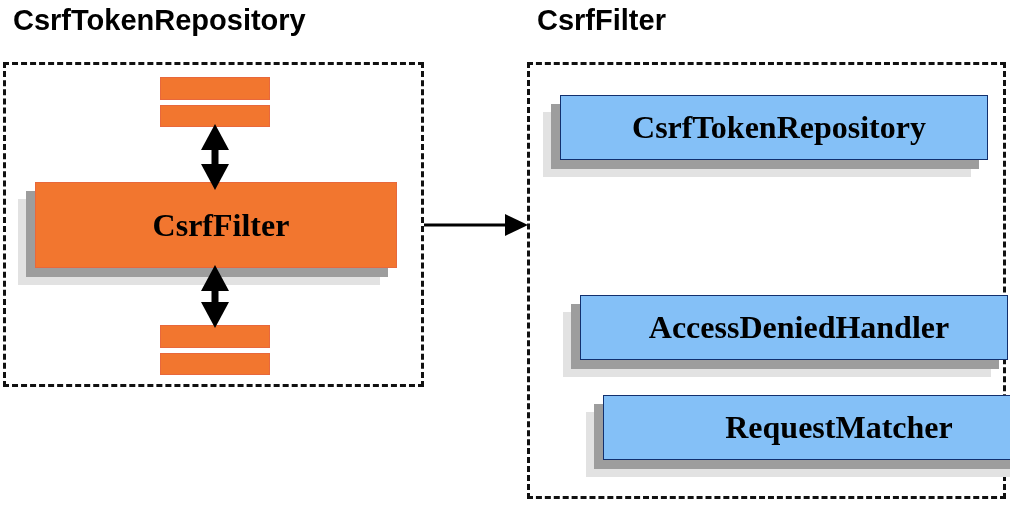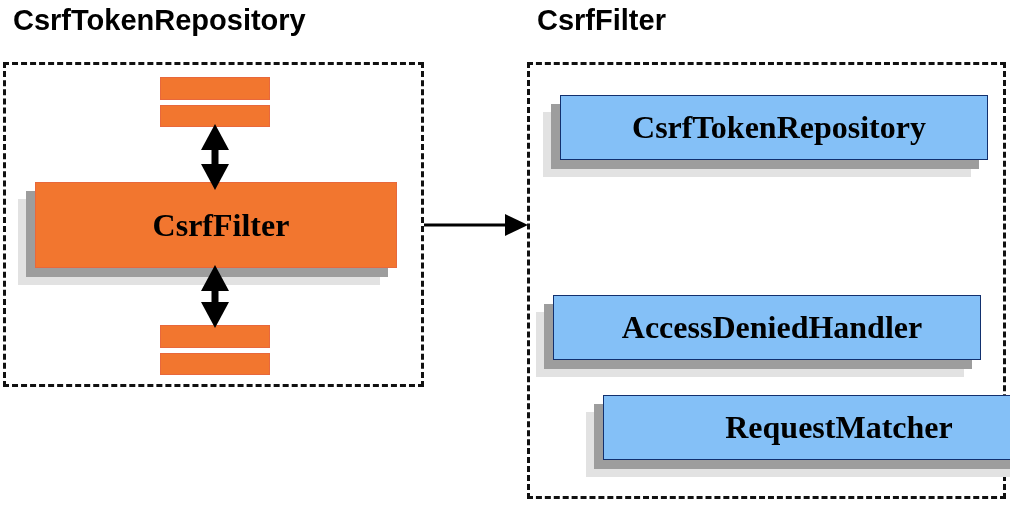--- a/index.html
+++ b/index.html
@@ -92,21 +92,21 @@
   
   #filter-bar-top-1    { left: 160px; top: 77px;  width: 110px; height: 23px; }
   #filter-bar-top-2    { left: 160px; top: 105px; width: 110px; height: 22px; }
   #csrf-filter-box     { left: 35px;  top: 182px; width: 362px; height: 86px; }
   #filter-bar-bot-1    { left: 160px; top: 325px; width: 110px; height: 23px; }
   #filter-bar-bot-2    { left: 160px; top: 353px; width: 110px; height: 22px; }
 
   
   #collab-0 { left: 560px; top: 95px;  width: 428px; height: 65px; }
   #collab-1 { left: 560px; top: 196px; width: 428px; height: 65px; }
-  #collab-2 { left: 553px; top: 295px; width: 428px; height: 65px; }
+  #collab-2 { left: 580px; top: 295px; width: 428px; height: 65px; }
   #collab-3 { left: 560px; top: 395px; width: 462px; height: 65px; margin-left: 43px; }
 
   
   #arrows {
     position: absolute;
     left: 0; top: 0;
     width: 1010px;
     height: 505px;
     pointer-events: none;
   }

